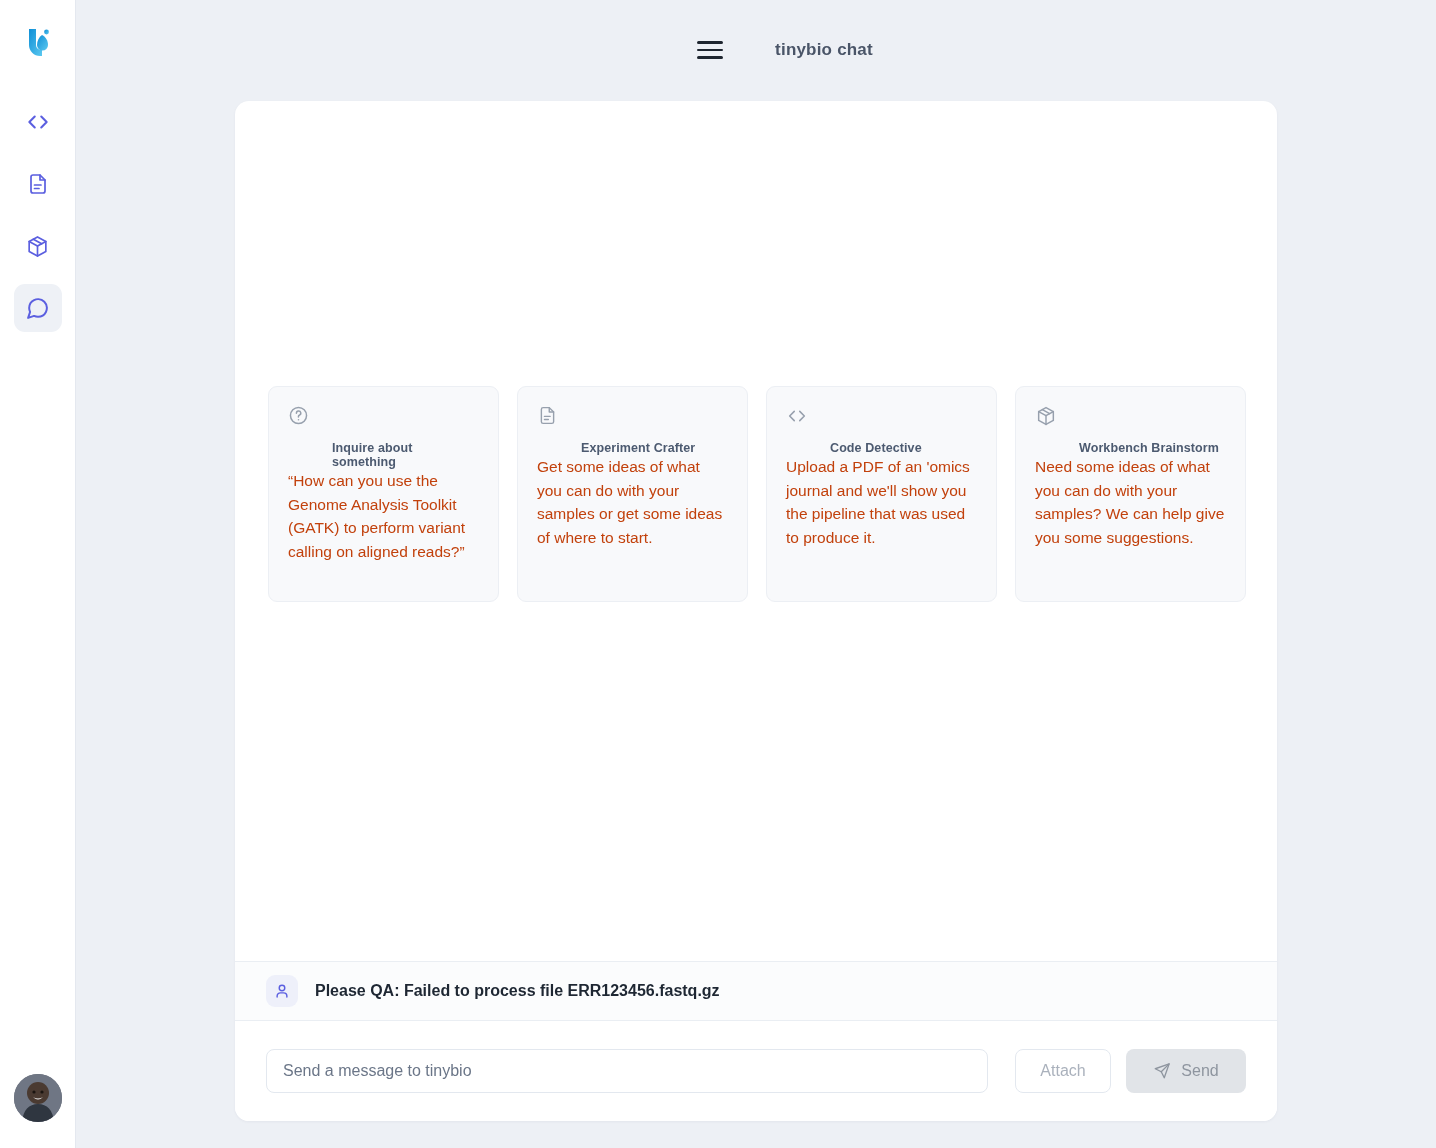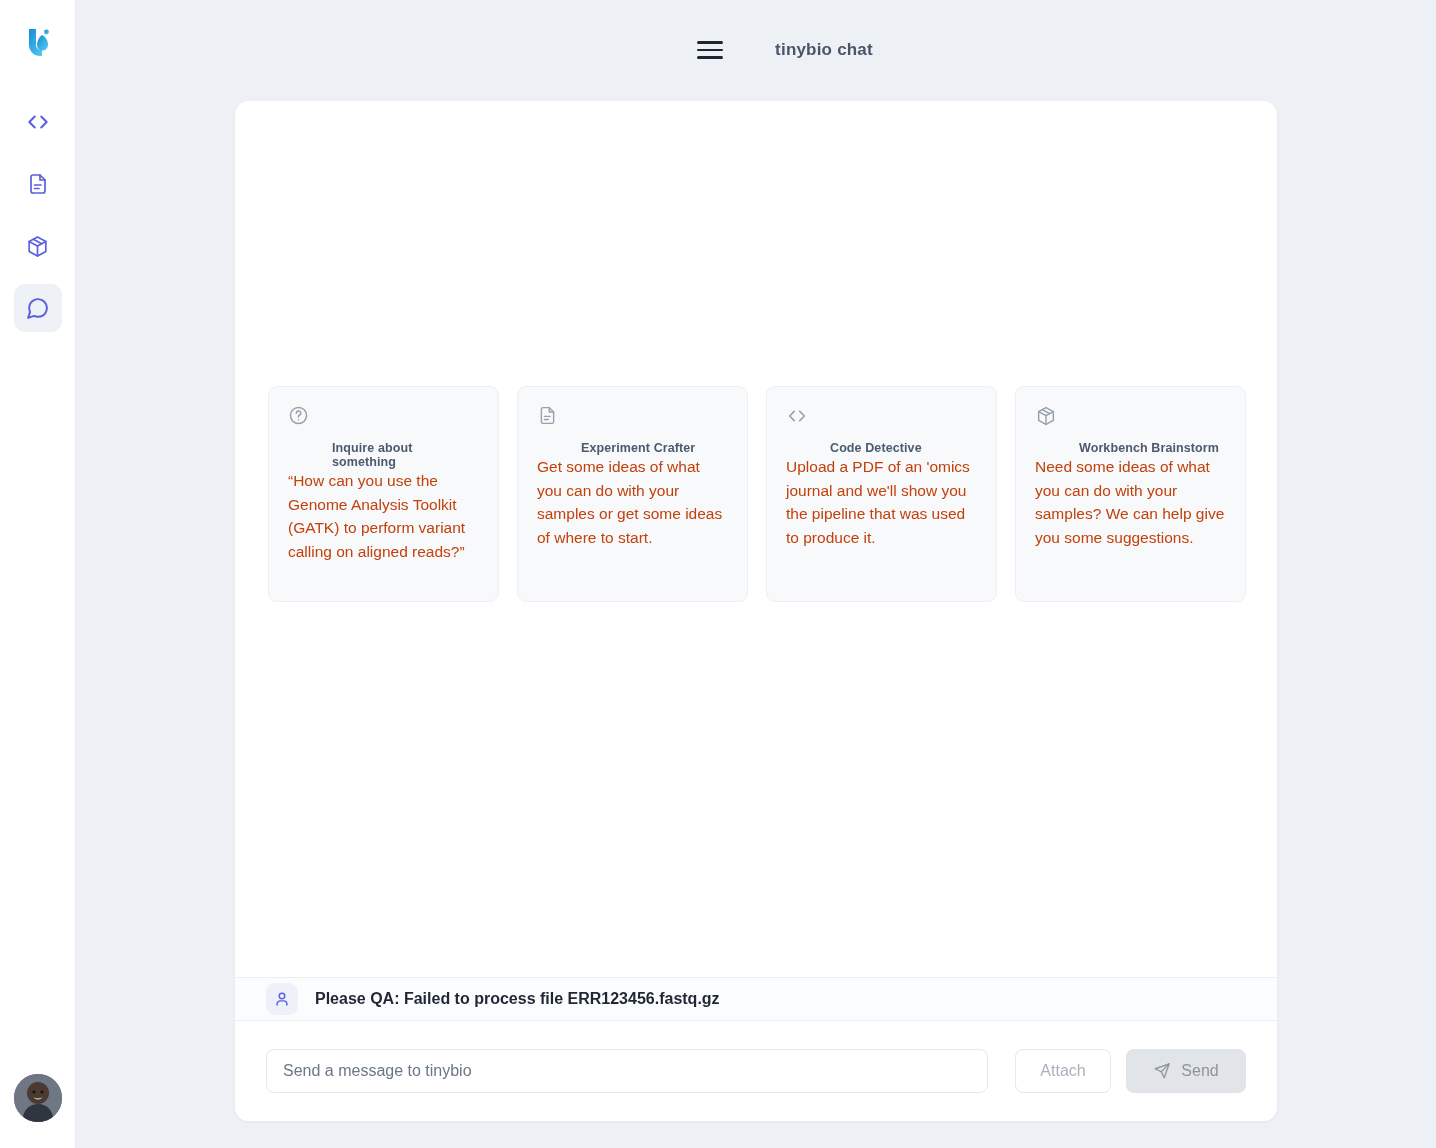--- a/index.html
+++ b/index.html
@@ -78,21 +78,21 @@
   }
   .card-text {
     font-size: 15.5px; line-height: 23.5px; color: #c2410c;
   }
 
   
   .msg-row {
     border-top: 1px solid #eaeef3;
     border-bottom: 1px solid #eaeef3;
     background: #fbfcfd;
-    height: 44px;
+    height: 60px;
     display: flex; align-items: center;
     padding-left: 31px;
     gap: 17px;
   }
   .msg-avatar {
     width: 32px; height: 32px; border-radius: 9px;
     background: #eef0fa;
     display: flex; align-items: center; justify-content: center;
     color: #5b5fe0;
     flex: 0 0 32px;

